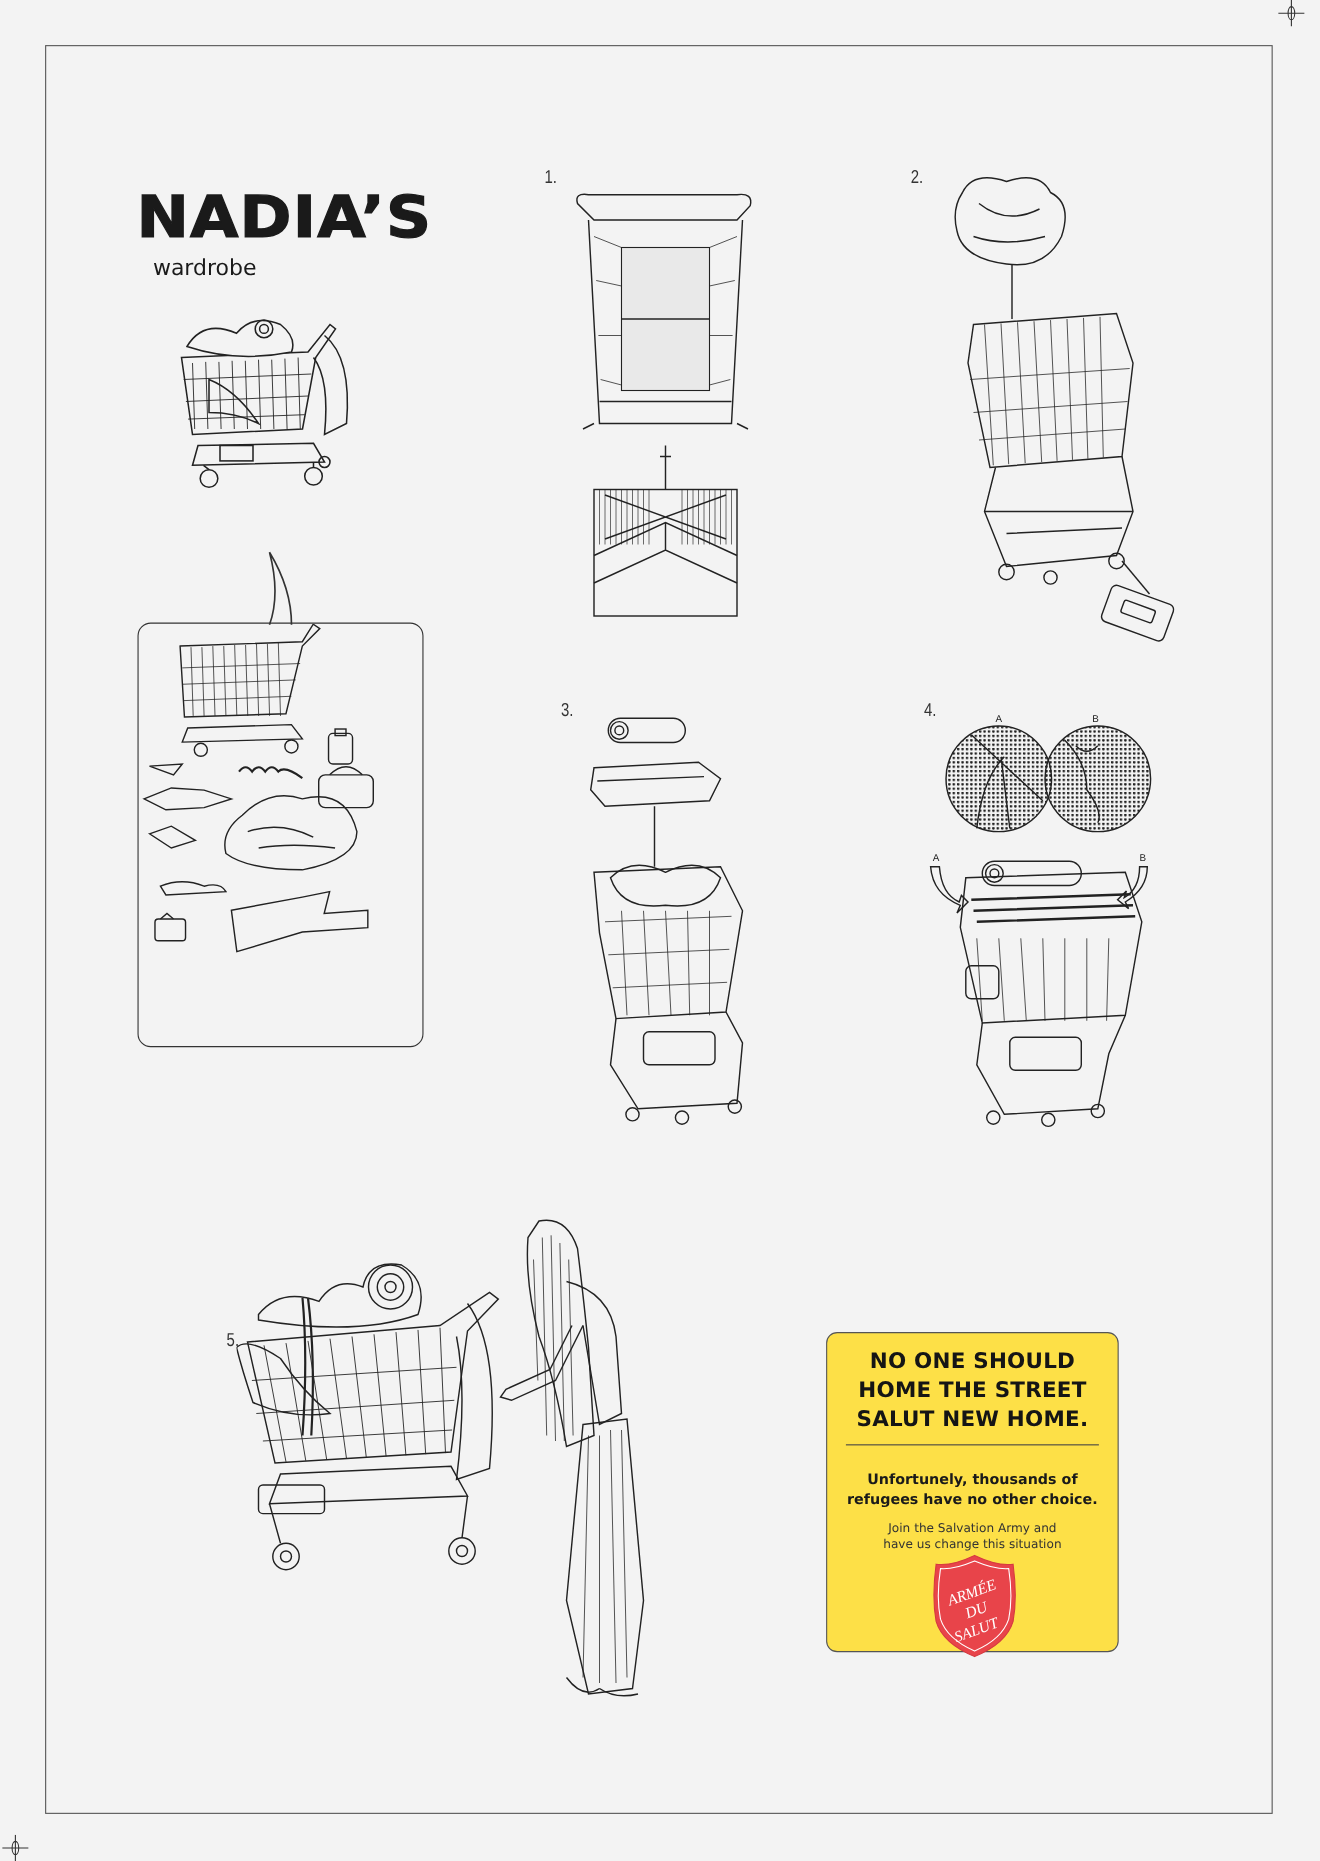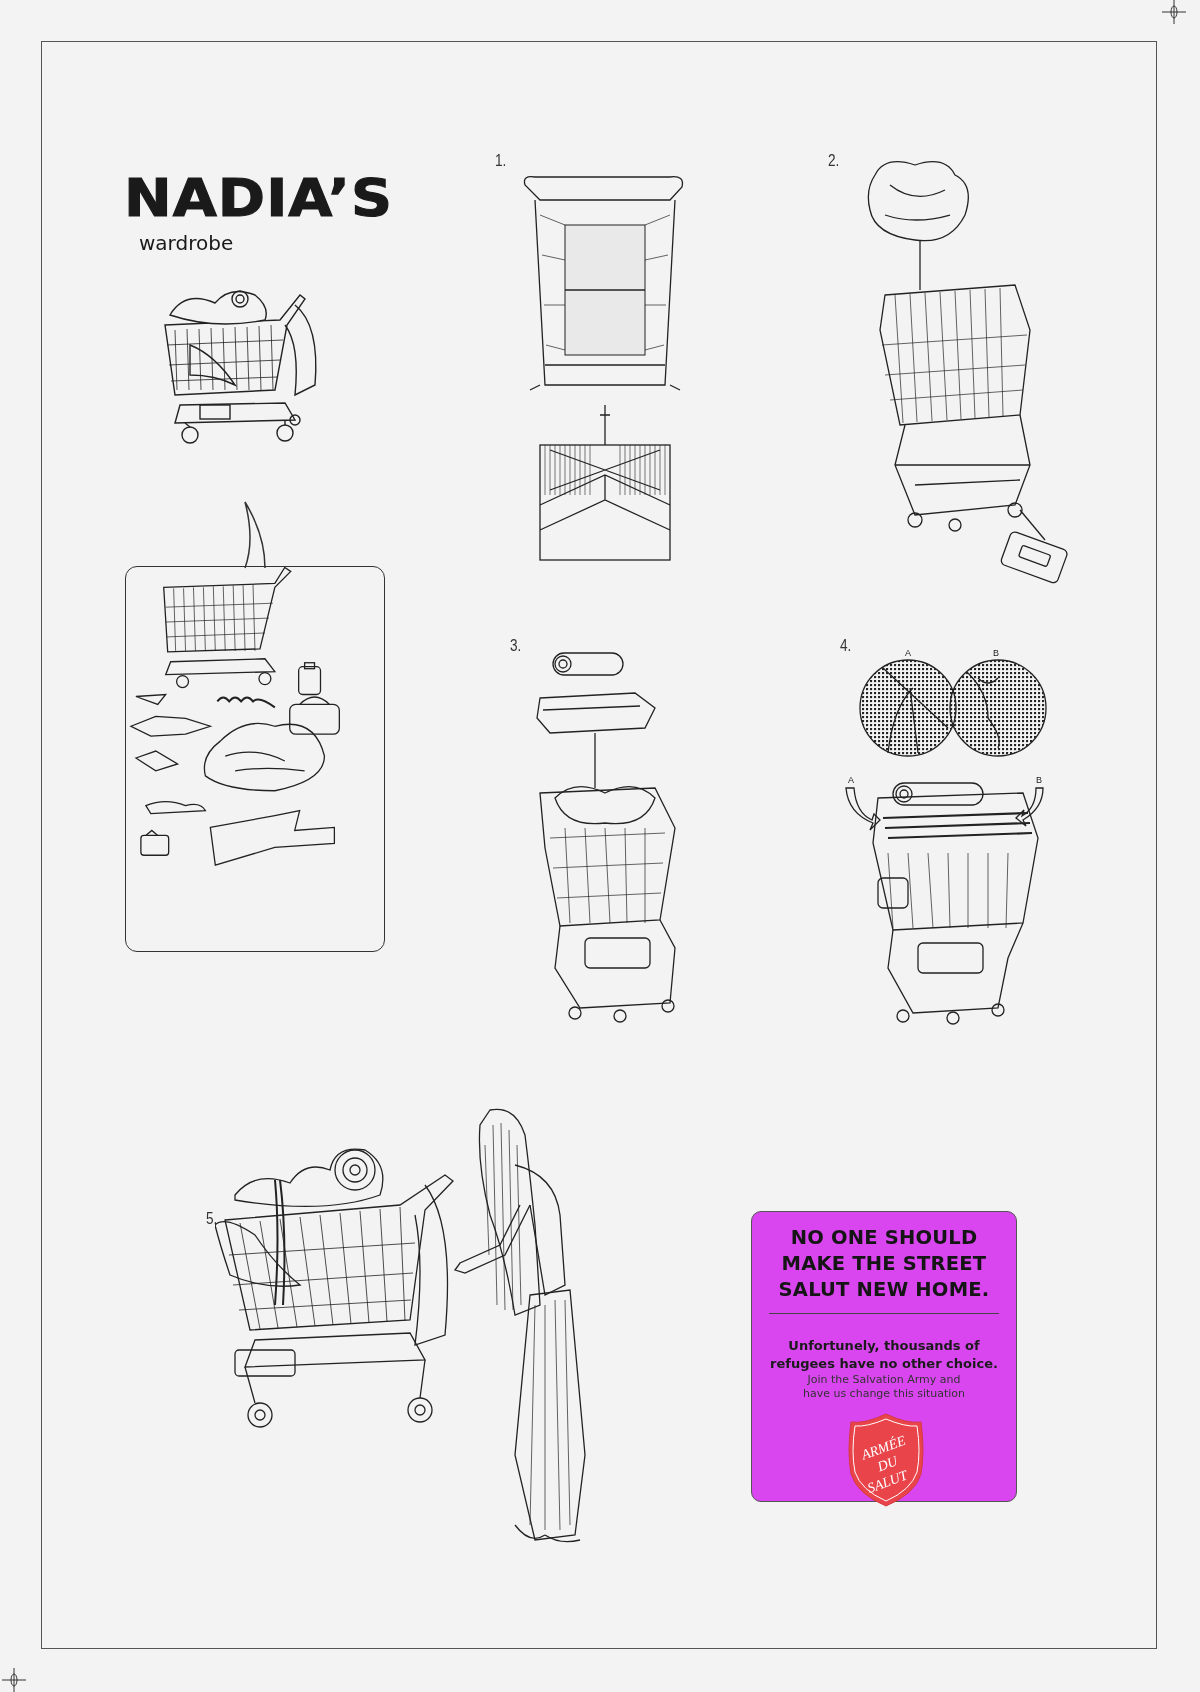--- a/index.html
+++ b/index.html
@@ -35,35 +35,35 @@
   .illus { position: absolute; }
   .illus svg { width: 100%; height: 100%; display: block; }
   .bubble {
     position: absolute; left: 125px; top: 566px; width: 260px; height: 386px;
     border: 1.5px solid #333; border-radius: 12px; box-sizing: border-box;
   }
   .bubble-tail { position: absolute; left: 240px; top: 500px; width: 30px; height: 70px; }
   .cta {
     position: absolute; left: 751px; top: 1211px; width: 266px; height: 291px;
     border: 1.5px solid #555; border-radius: 10px; box-sizing: border-box;
-    text-align: center; background: #d946ef;
+    text-align: center; background: #fde047;
   }
   .cta-headline {
     font-family: "DejaVu Sans", sans-serif; font-weight: bold;
     font-size: 19.5px; line-height: 26px; margin-top: 13px; letter-spacing: 0.2px;
     color: #151515;
   }
   .cta-divider { width: 230px; height: 0; border-top: 1.2px solid #444; margin: 10px auto 0; }
   .cta-body {
     font-family: "DejaVu Sans", sans-serif; font-weight: 600; font-size: 13px;
     line-height: 18px; margin-top: 23px; color: #1a1a1a;
   }
   .cta-small {
     font-family: "DejaVu Sans", sans-serif; font-size: 11px; line-height: 14px;
-    color: #333;
+    margin-top: 10px; color: #333;
   }
   .shield { position: absolute; left: 93px; top: 200px; width: 82px; height: 96px; }
 </style>
 </head>
 <body>
 
 <div class="frame"></div>
 <svg class="regmark" style="left:1162px;top:0px;" viewBox="0 0 24 24">
   <line x1="12" y1="0" x2="12" y2="24" stroke="#333" stroke-width="1"></line>
   <line x1="0" y1="12" x2="24" y2="12" stroke="#333" stroke-width="1"></line>
@@ -272,21 +272,21 @@
       <circle cx="45" cy="310" r="5"></circle>
     <circle cx="205" cy="305" r="12"></circle>
       <circle cx="205" cy="305" r="5"></circle>
     <path d="M30 262 L40 298 M210 255 L205 293"></path>
   </svg>
 </div>
 
 <div class="cta">
   <div class="cta-headline">
     <div>NO ONE SHOULD</div>
-    <div>MAKE THE STREET</div>
+    <div>HOME THE STREET</div>
     <div>SALUT NEW HOME.</div>
   </div>
   <div class="cta-divider"></div>
   <div class="cta-body">
     <div>Unfortunely, thousands of</div>
     <div>refugees have no other choice.</div>
   </div>
   <div class="cta-small">
     <div>Join the Salvation Army and</div>
     <div>have us change this situation</div>

